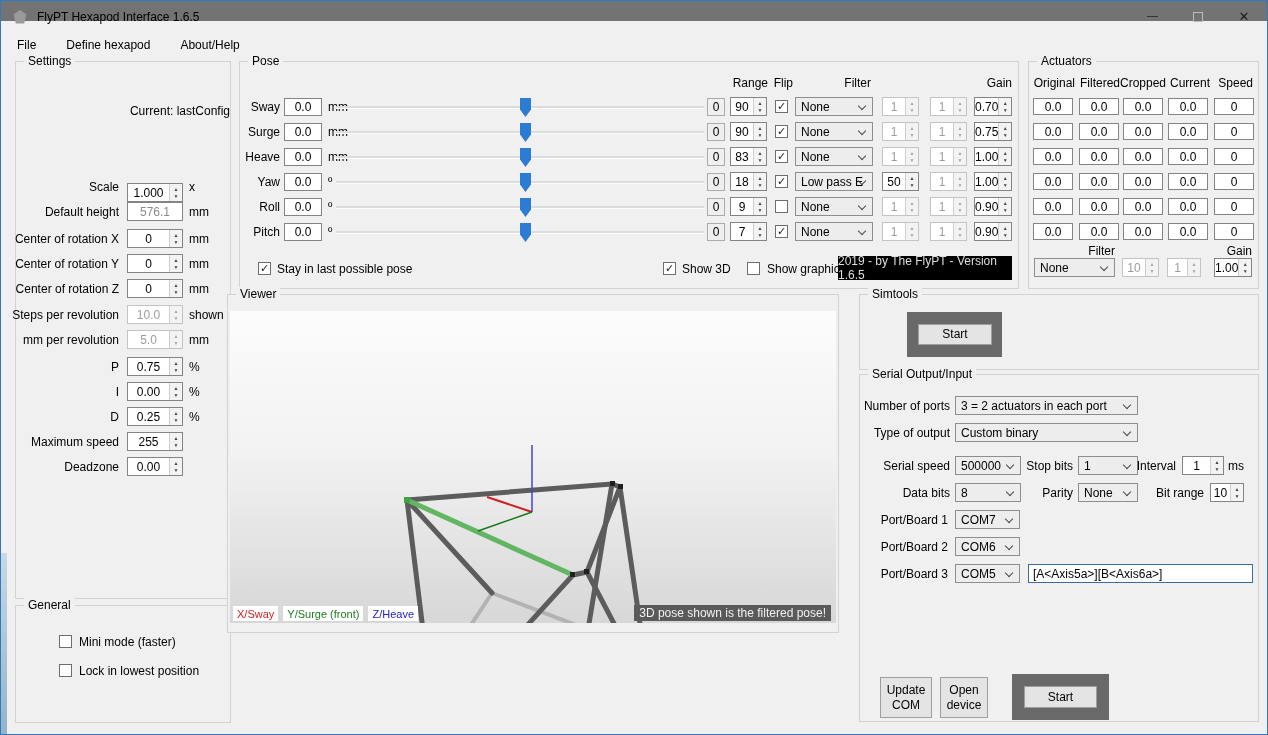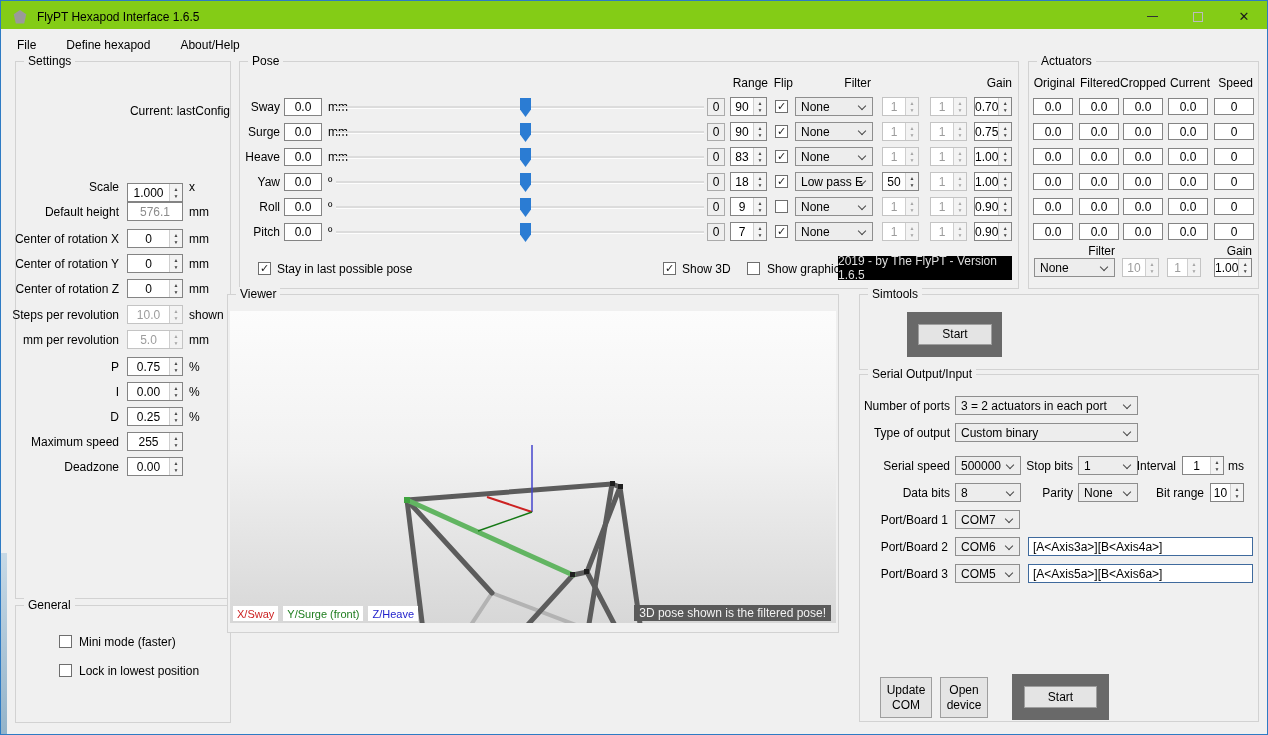--- a/index.html
+++ b/index.html
@@ -1,21 +1,21 @@
 <!DOCTYPE html>
 <html><head>
 <meta charset="utf-8">
 <style>
   * { box-sizing: border-box; margin:0; padding:0; }
   html,body { background:#ffffff; }
   body { font-family:"Liberation Sans", sans-serif; font-size:12px; color:#000; }
   .win { position:relative; width:1268px; height:735px; background:#f0f0f0; border:1px solid #2e7bc4; overflow:hidden; }
 
   
-  .titlebar { position:absolute; left:0; top:0; right:0; height:28px; background:#84cc16; }
+  .titlebar { position:absolute; left:0; top:0; right:0; height:20px; background:#737373; }
   .appicon { position:absolute; left:12px; top:9px; width:14px; height:14px; background:#9a9a9a; clip-path:polygon(50% 0,95% 30%,80% 96%,20% 96%,5% 30%); }
   .apptitle { position:absolute; left:36px; top:9px; font-size:12px; white-space:nowrap; }
   .wbtn { position:absolute; top:0; width:46px; height:31px; display:flex; align-items:center; justify-content:center; }
   .minbar { width:11px; height:1px; background:#333; }
   .maxbox { width:10px; height:10px; border:1px solid #bcbcbc; }
   .closex { font-size:13px; color:#1a1a1a; }
 
   
   .menubar { position:absolute; left:0; top:32px; right:0; height:24px; background:#f0f0f0; display:flex; align-items:center; padding-left:10px; gap:18px; }
   .menuitem { padding:2px 6px; white-space:nowrap; }
@@ -675,21 +675,20 @@
     <span class="combo" style="left:95px;top:135px;width:65px">
         <span>COM7</span>
         <i class="chev"></i>
       </span>
 
     <span class="lbl" style="right:310px;top:165px">Port/Board 2</span>
     <span class="combo" style="left:95px;top:162px;width:65px">
         <span>COM6</span>
         <i class="chev"></i>
       </span>
-    <span class="tbox" style="left:168px;top:162px;width:225px;height:19px;justify-content:flex-start;padding-left:4px;border-color:#3f6a9d">[A&lt;Axis3a&gt;][B&lt;Axis4a&gt;]</span>
 
     <span class="lbl" style="right:310px;top:192px">Port/Board 3</span>
     <span class="combo" style="left:95px;top:189px;width:65px">
         <span>COM5</span>
         <i class="chev"></i>
       </span>
     <span class="tbox" style="left:168px;top:189px;width:225px;height:19px;justify-content:flex-start;padding-left:4px;border-color:#3f6a9d">[A&lt;Axis5a&gt;][B&lt;Axis6a&gt;]</span>
 
     <div class="btn" style="left:20px;top:302px;width:52px;height:41px">Update COM</div>
     <div class="btn" style="left:80px;top:302px;width:48px;height:41px">Open device</div>

